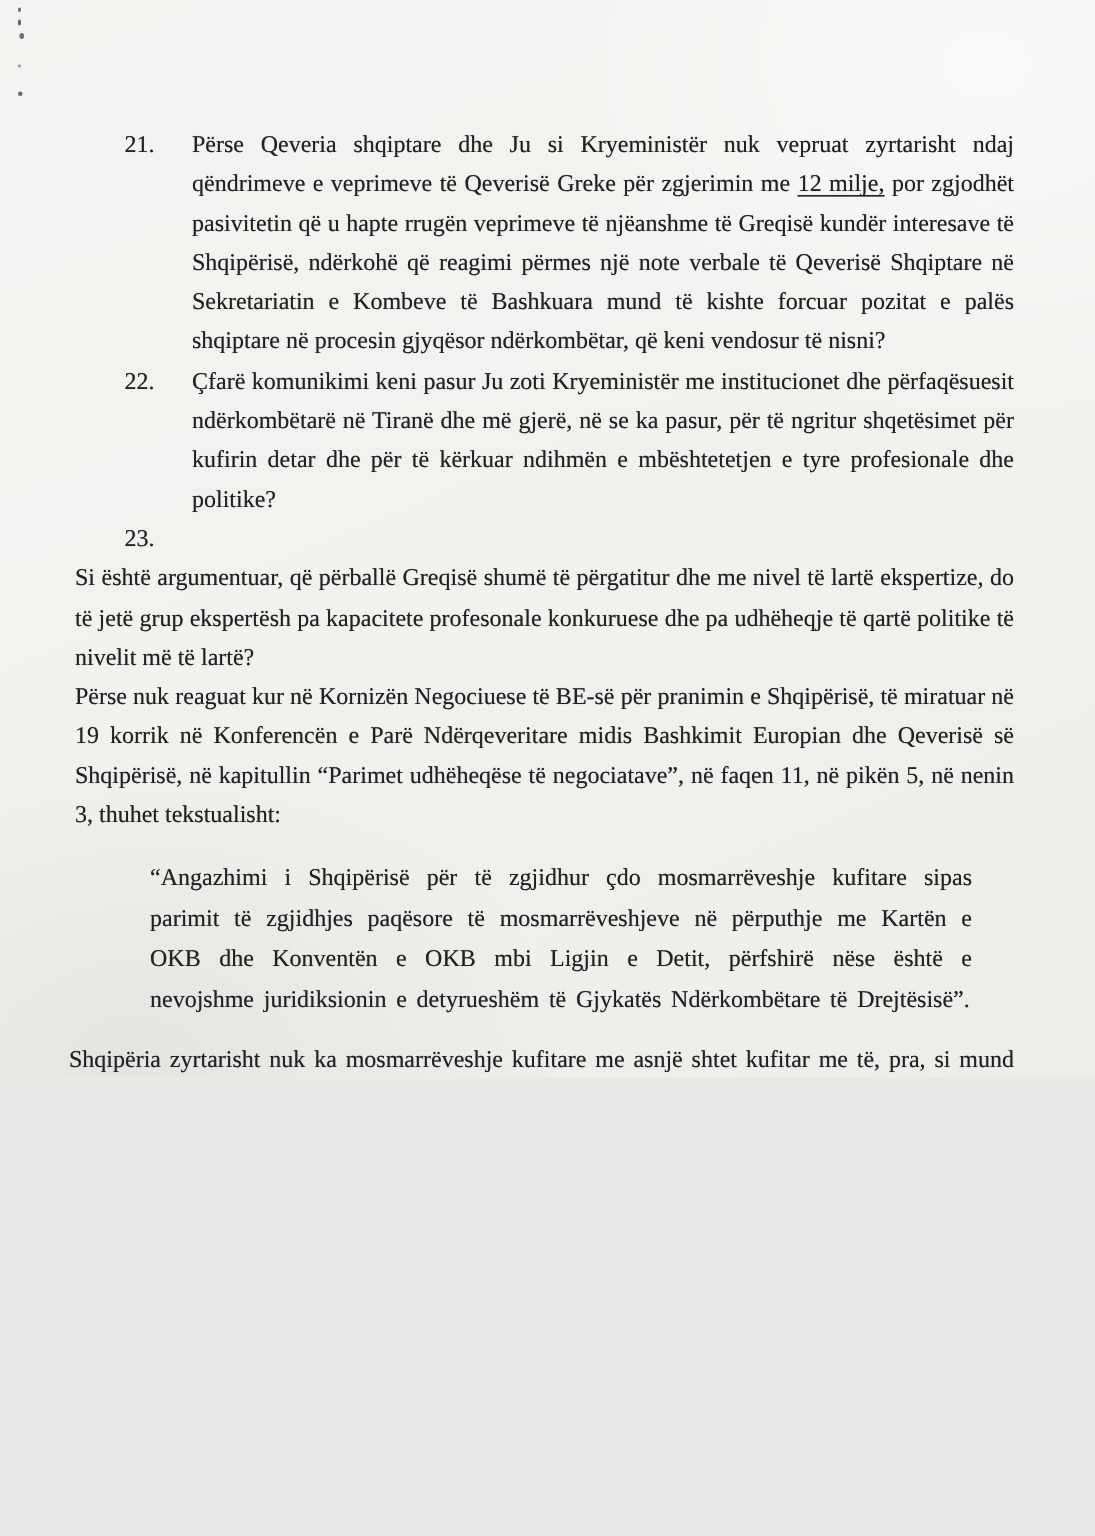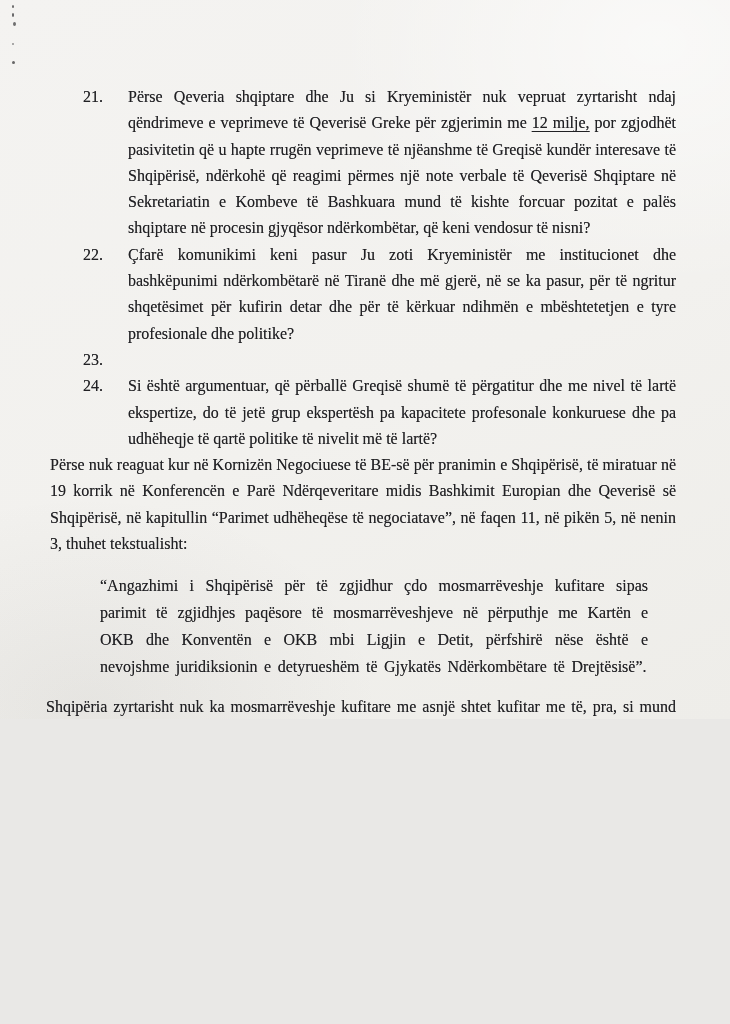--- a/index.html
+++ b/index.html
@@ -102,27 +102,26 @@
     <span class="dot d5"></span>
   </div>
 
   <ol class="questions">
     <li class="q">
       <span class="q-num">21.</span>
       <p class="q-text"><span>Përse Qeveria shqiptare dhe Ju si Kryeministër nuk vepruat zyrtarisht ndaj qëndrimeve e veprimeve të Qeverisë Greke për zgjerimin me </span><span class="underline">12 milje,</span><span> por zgjodhët pasivitetin që u hapte rrugën veprimeve të njëanshme të Greqisë kundër interesave të Shqipërisë, ndërkohë që reagimi përmes një note verbale të Qeverisë Shqiptare në Sekretariatin e Kombeve të Bashkuara mund të kishte forcuar pozitat e palës shqiptare në procesin gjyqësor ndërkombëtar, që keni vendosur të nisni?</span></p>
     </li>
     <li class="q">
       <span class="q-num">22.</span>
-      <p class="q-text">Çfarë komunikimi keni pasur Ju zoti Kryeministër me institucionet dhe bashkëpunimi ndërkombëtarë në Tiranë dhe më gjerë, në se ka pasur, për të ngritur shqetësimet për kufirin detar dhe për të kërkuar ndihmën e mbështetetjen e tyre profesionale dhe politike?</p>
+      <p class="q-text">Çfarë komunikimi keni pasur Ju zoti Kryeministër me institucionet dhe përfaqësuesit ndërkombëtarë në Tiranë dhe më gjerë, në se ka pasur, për të ngritur shqetësimet për kufirin detar dhe për të kërkuar ndihmën e mbështetetjen e tyre profesionale dhe politike?</p>
     </li>
     <li class="q">
       <span class="q-num">23.</span>
     </li>
     <li class="q">
-      <span class="q-num">24.</span>
       <p class="q-text">Si është argumentuar, që përballë Greqisë shumë të përgatitur dhe me nivel të lartë ekspertize, do të jetë grup ekspertësh pa kapacitete profesonale konkuruese dhe pa udhëheqje të qartë politike të nivelit më të lartë?</p>
     </li>
     <li class="q">
       <p class="q-text">Përse nuk reaguat kur në Kornizën Negociuese të BE-së për pranimin e Shqipërisë, të miratuar në 19 korrik në Konferencën e Parë Ndërqeveritare midis Bashkimit Europian dhe Qeverisë së Shqipërisë, në kapitullin “Parimet udhëheqëse të negociatave”, në faqen 11, në pikën 5, në nenin 3, thuhet tekstualisht:</p>
     </li>
   </ol>
 
   <p class="quote">“Angazhimi i Shqipërisë për të zgjidhur çdo mosmarrëveshje kufitare sipas parimit të zgjidhjes paqësore të mosmarrëveshjeve në përputhje me Kartën e OKB dhe Konventën e OKB mbi Ligjin e Detit, përfshirë nëse është e nevojshme juridiksionin e detyrueshëm të Gjykatës Ndërkombëtare të Drejtësisë”.</p>
 
   <p class="body-para">Shqipëria zyrtarisht nuk ka mosmarrëveshje kufitare me asnjë shtet kufitar me të, pra, si mund politike nga Qeveria një kusht i tillë?</p>

